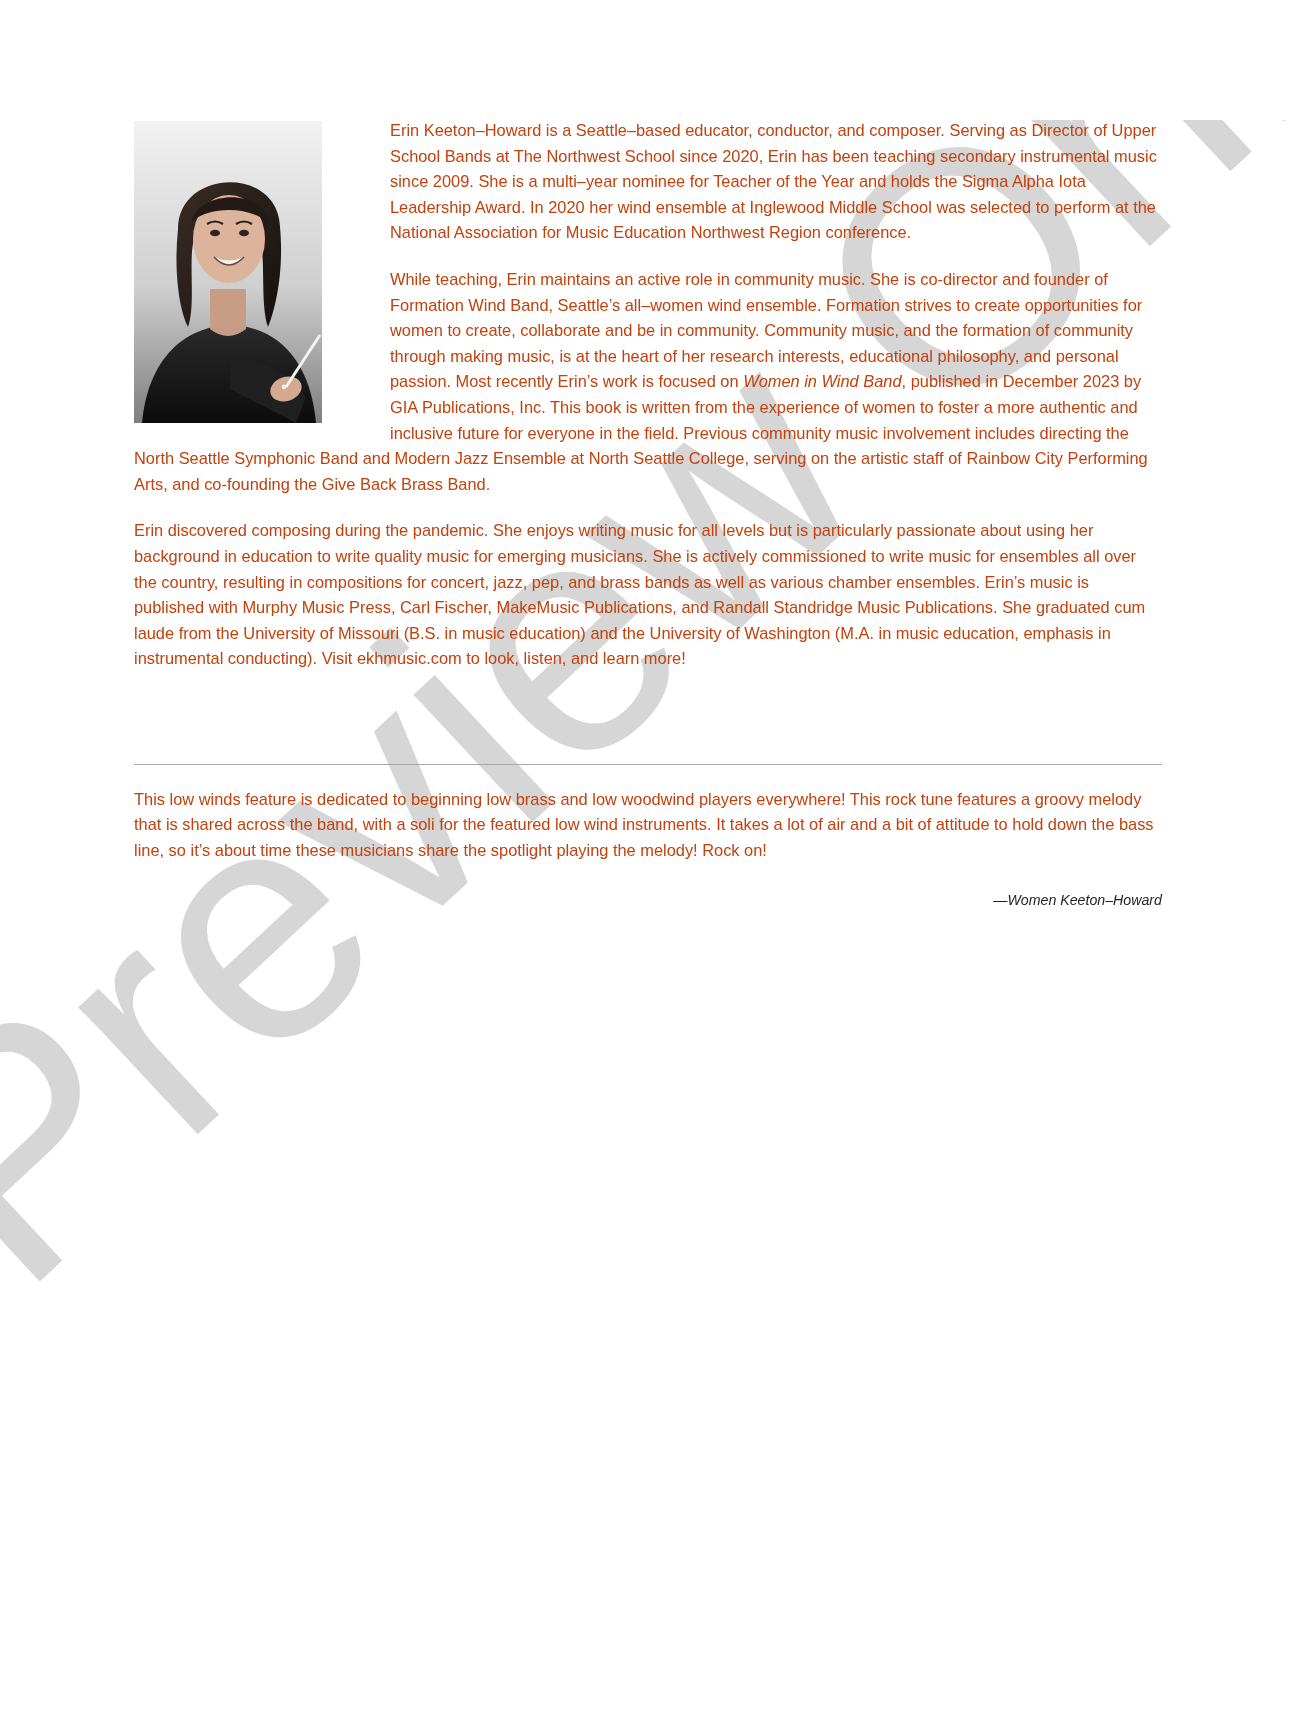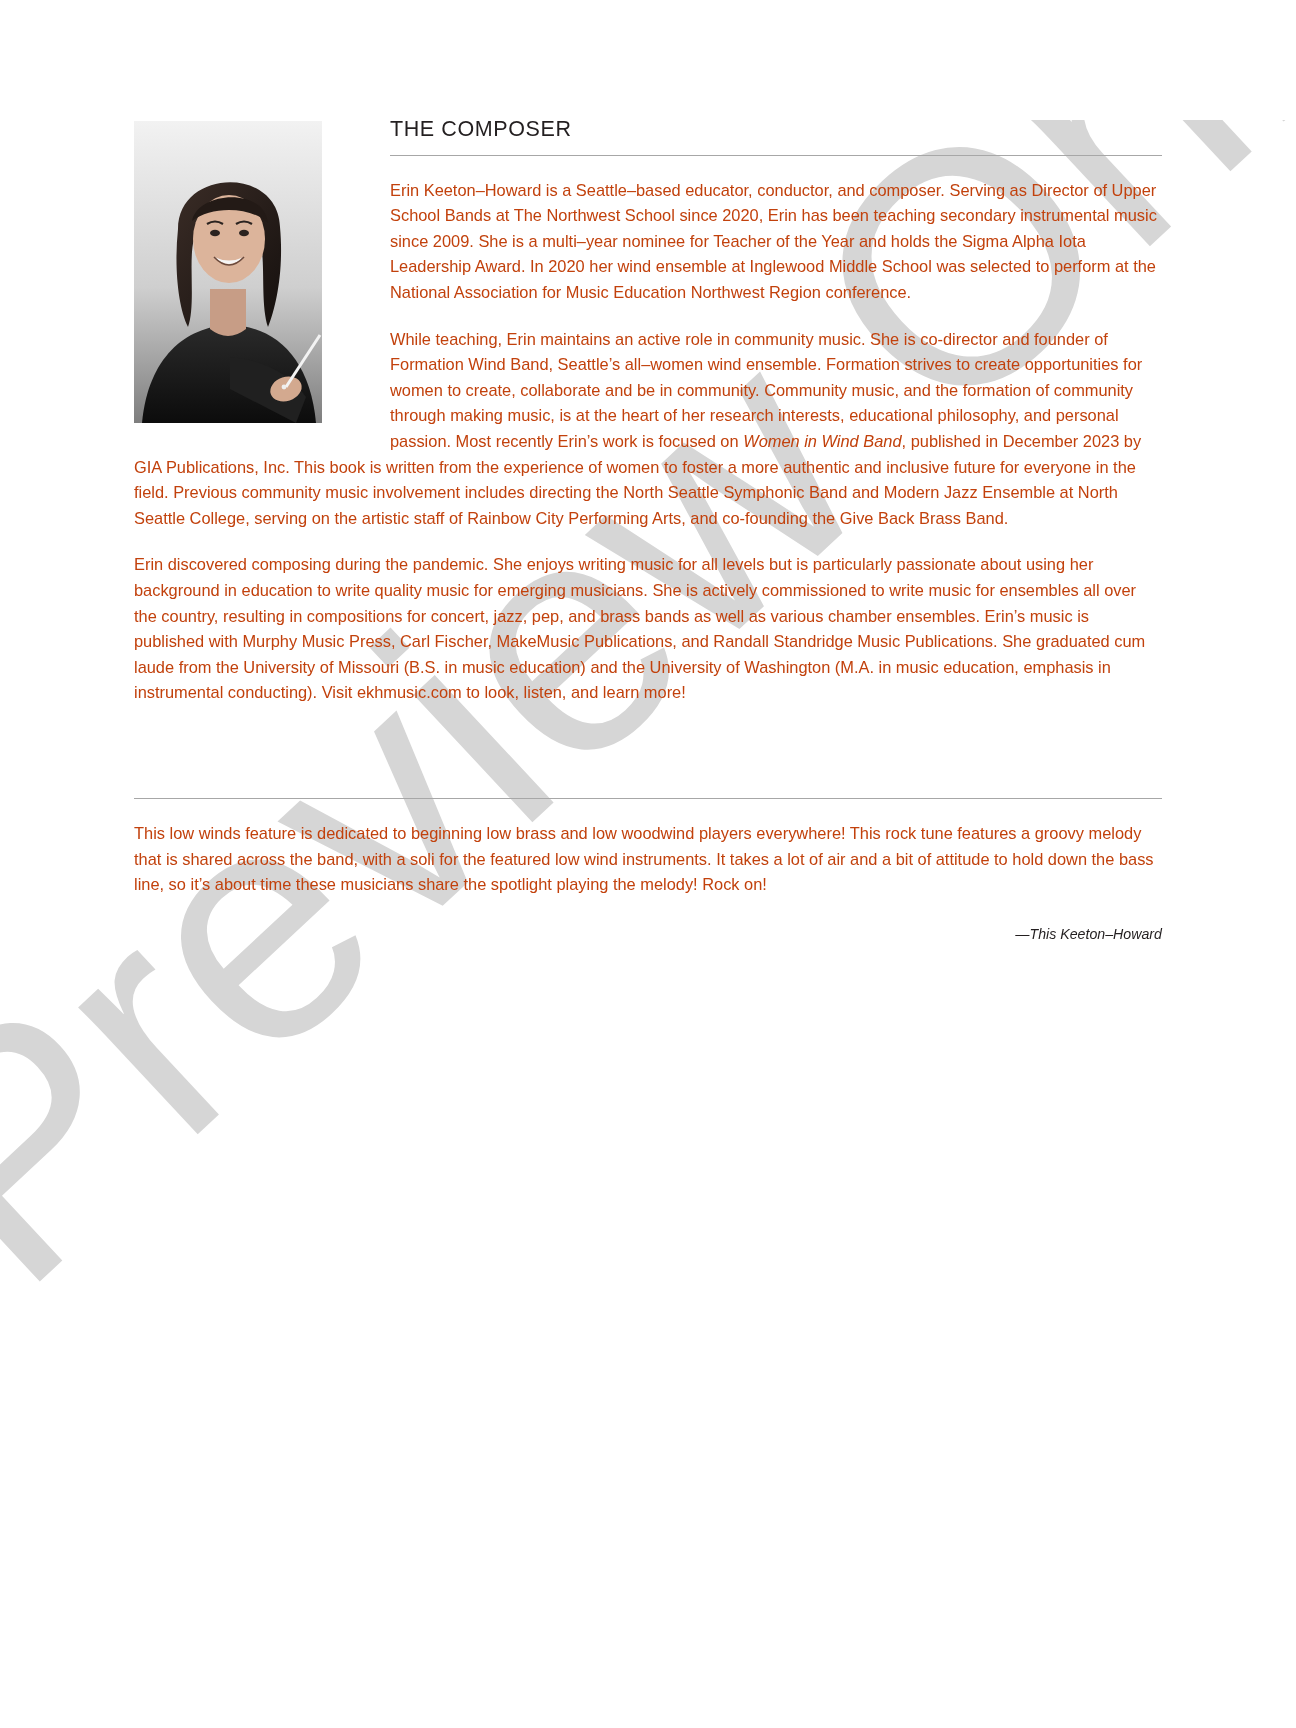--- a/index.html
+++ b/index.html
@@ -138,36 +138,32 @@
           <path d="M96 236 C126 238 156 252 172 276 L162 302 L96 268 Z" fill="#202020"></path>
 
           <ellipse cx="152" cy="268" rx="16" ry="12" fill="#d3a98f" transform="rotate(-18 152 268)"></ellipse>
 
           <line x1="152" y1="266" x2="186" y2="214" stroke="#f3f3f3" stroke-width="3"></line>
 
           <circle cx="150" cy="266" r="2.4" fill="#efefef"></circle>
         </svg>
       </div>
 
-      <div class="composer-head">
-        <h2 class="section-title">THE COMPOSER</h2>
-        <div class="rule"></div>
-      </div>
 
       <p class="body composer-head">Erin Keeton–Howard is a Seattle–based educator, conductor, and composer. Serving as Director of Upper School Bands at The Northwest School since 2020, Erin has been teaching secondary instrumental music since 2009. She is a multi–year nominee for Teacher of the Year and holds the Sigma Alpha Iota Leadership Award. In 2020 her wind ensemble at Inglewood Middle School was selected to perform at the National Association for Music Education Northwest Region conference.</p>
 
       <p class="body"><span>While teaching, Erin maintains an active role in community music. She is co-director and founder of Formation Wind Band, Seattle’s all–women wind ensemble. Formation strives to create opportunities for women to create, collaborate and be in community.  Community music, and the formation of community through making music, is at the heart of her research interests, educational philosophy, and personal passion. Most recently Erin’s work is focused on </span><em>Women in Wind Band</em><span>, published in December 2023 by GIA Publications, Inc. This book is written from the experience of women to foster a more authentic and inclusive future for everyone in the field. Previous community music involvement includes directing the North Seattle Symphonic Band and Modern Jazz Ensemble at North Seattle College, serving on the artistic staff of Rainbow City Performing Arts, and co-founding the Give Back Brass Band.</span></p>
 
       <p class="body">Erin discovered composing during the pandemic. She enjoys writing music for all levels but is particularly passionate about using her background in education to write quality music for emerging musicians. She is actively commissioned to write music for ensembles all over the country, resulting in compositions for concert, jazz, pep, and brass bands as well as various chamber ensembles. Erin’s music is published with Murphy Music Press, Carl Fischer, MakeMusic Publications, and Randall Standridge Music Publications. She graduated cum laude from the University of Missouri (B.S. in music education) and the University of Washington (M.A. in music education, emphasis in instrumental conducting). Visit ekhmusic.com to look, listen, and learn more!</p>
 
       <div class="clear"></div>
     </div>
 
     <div class="spacer-lg"></div>
 
     <div>
       <div class="rule"></div>
       <p class="body">This low winds feature is dedicated to beginning low brass and low woodwind players everywhere! This rock tune features a groovy melody that is shared across the band, with a soli for the featured low wind instruments. It takes a lot of air and a bit of attitude to hold down the bass line, so it’s about time these musicians share the spotlight playing the melody! Rock on!</p>
-      <div class="credit">—This Keeton–Howard</div>
+      <div class="credit">—Women Keeton–Howard</div>
     </div>
 
   </div>
 </div>
 
 </body></html>

